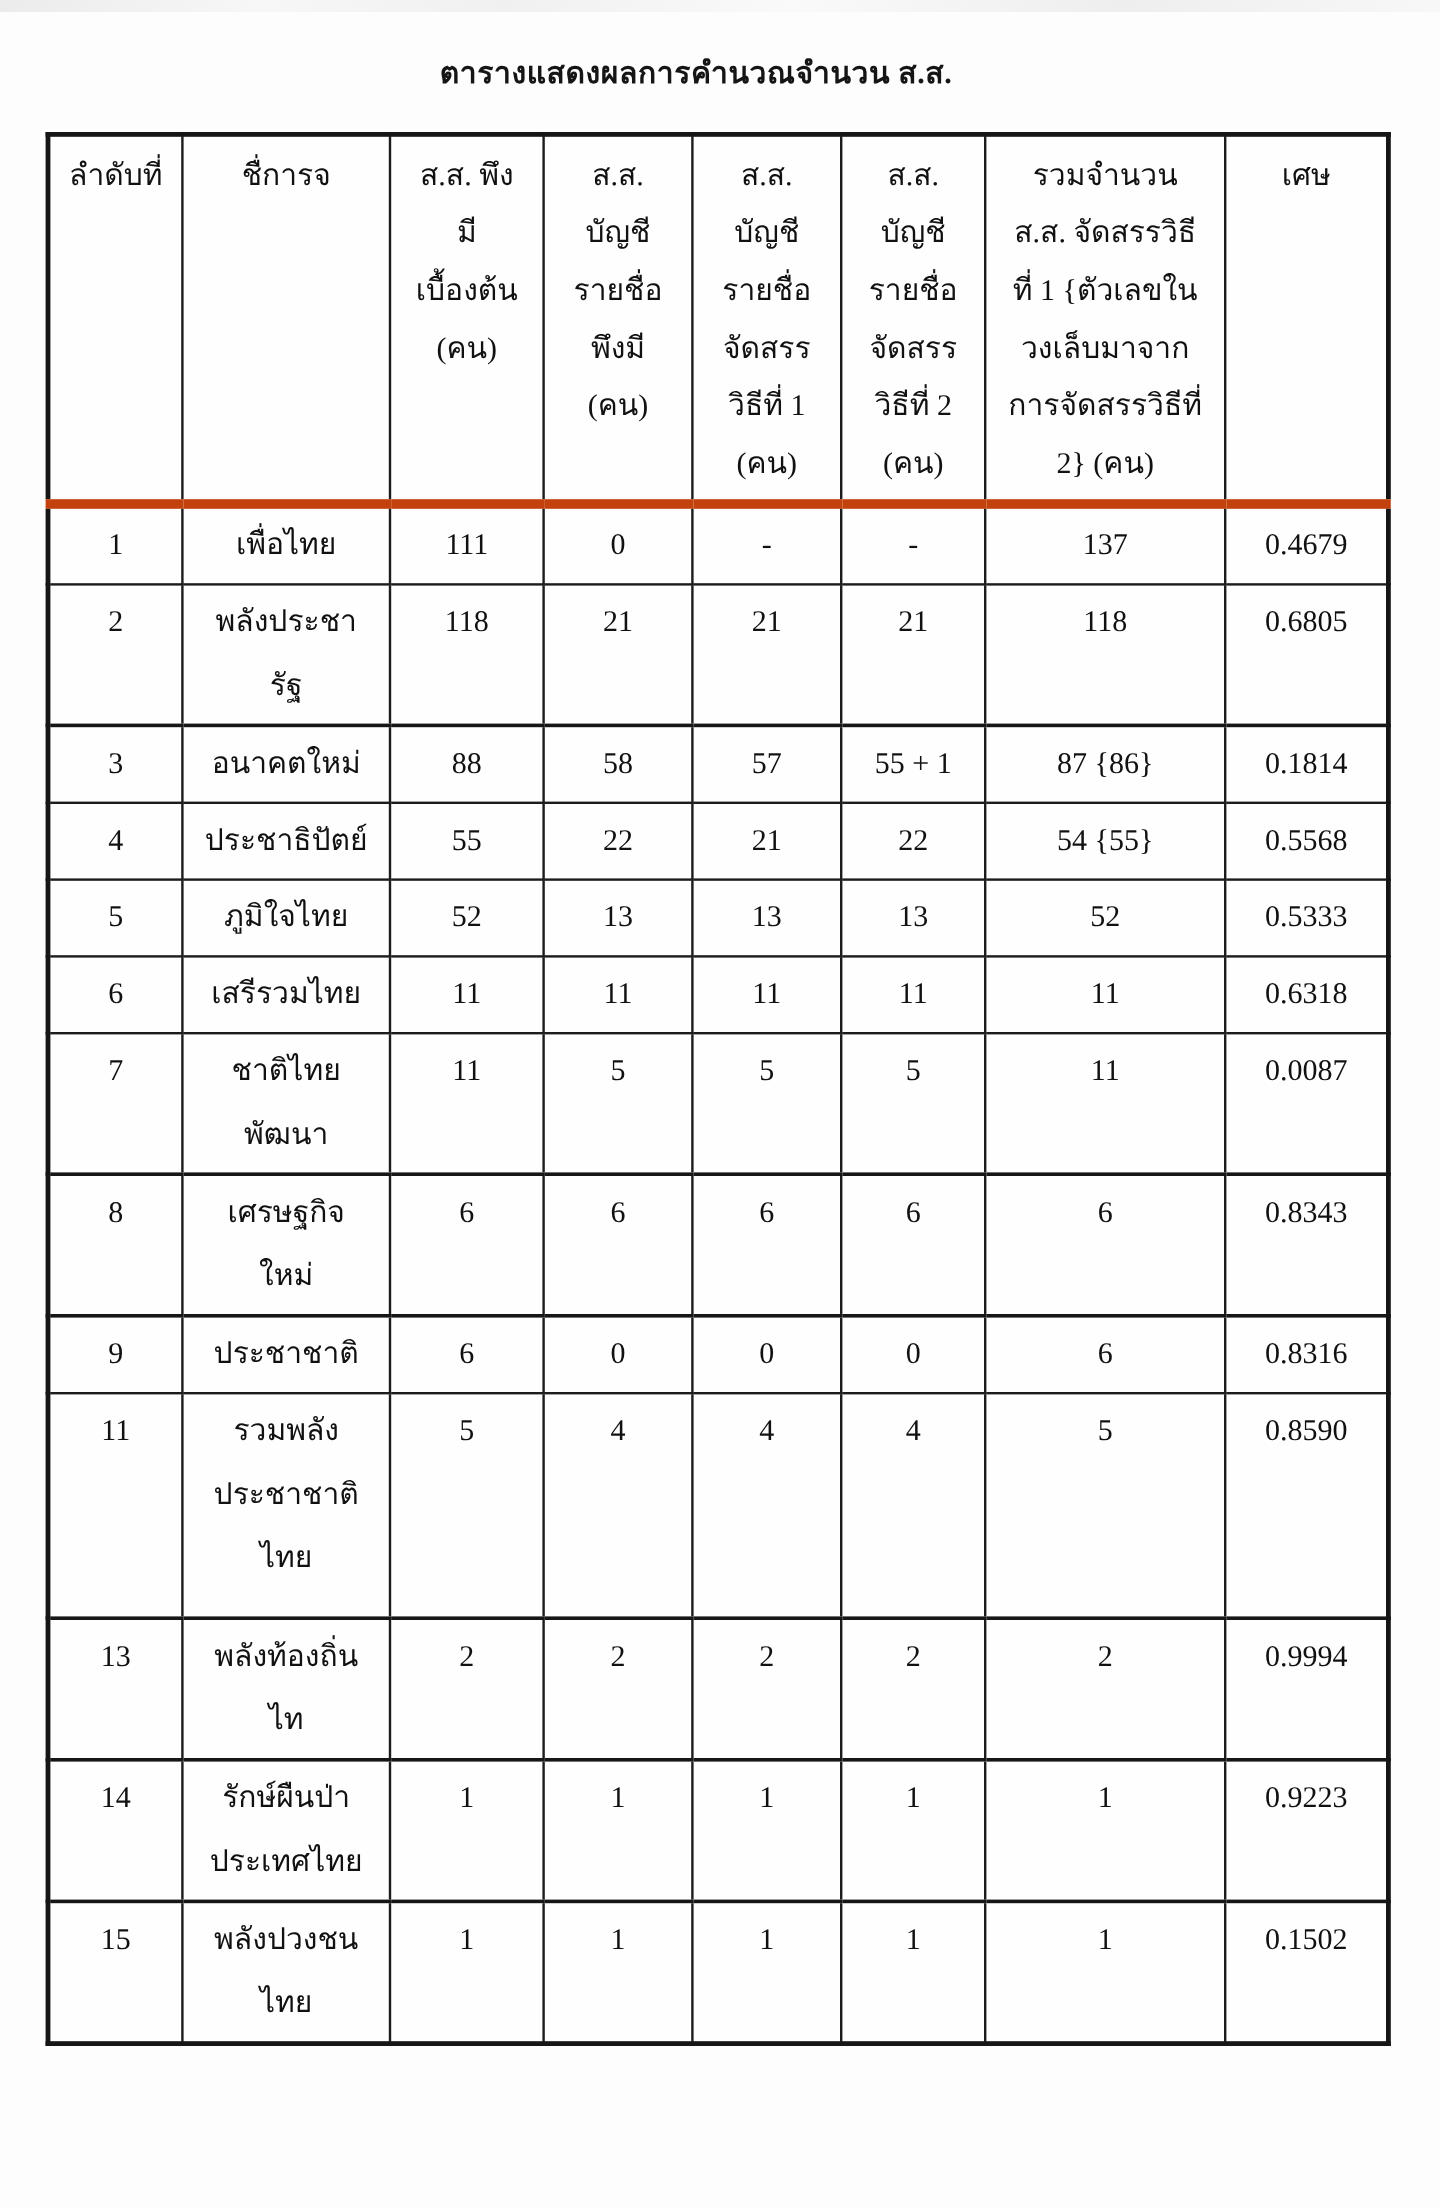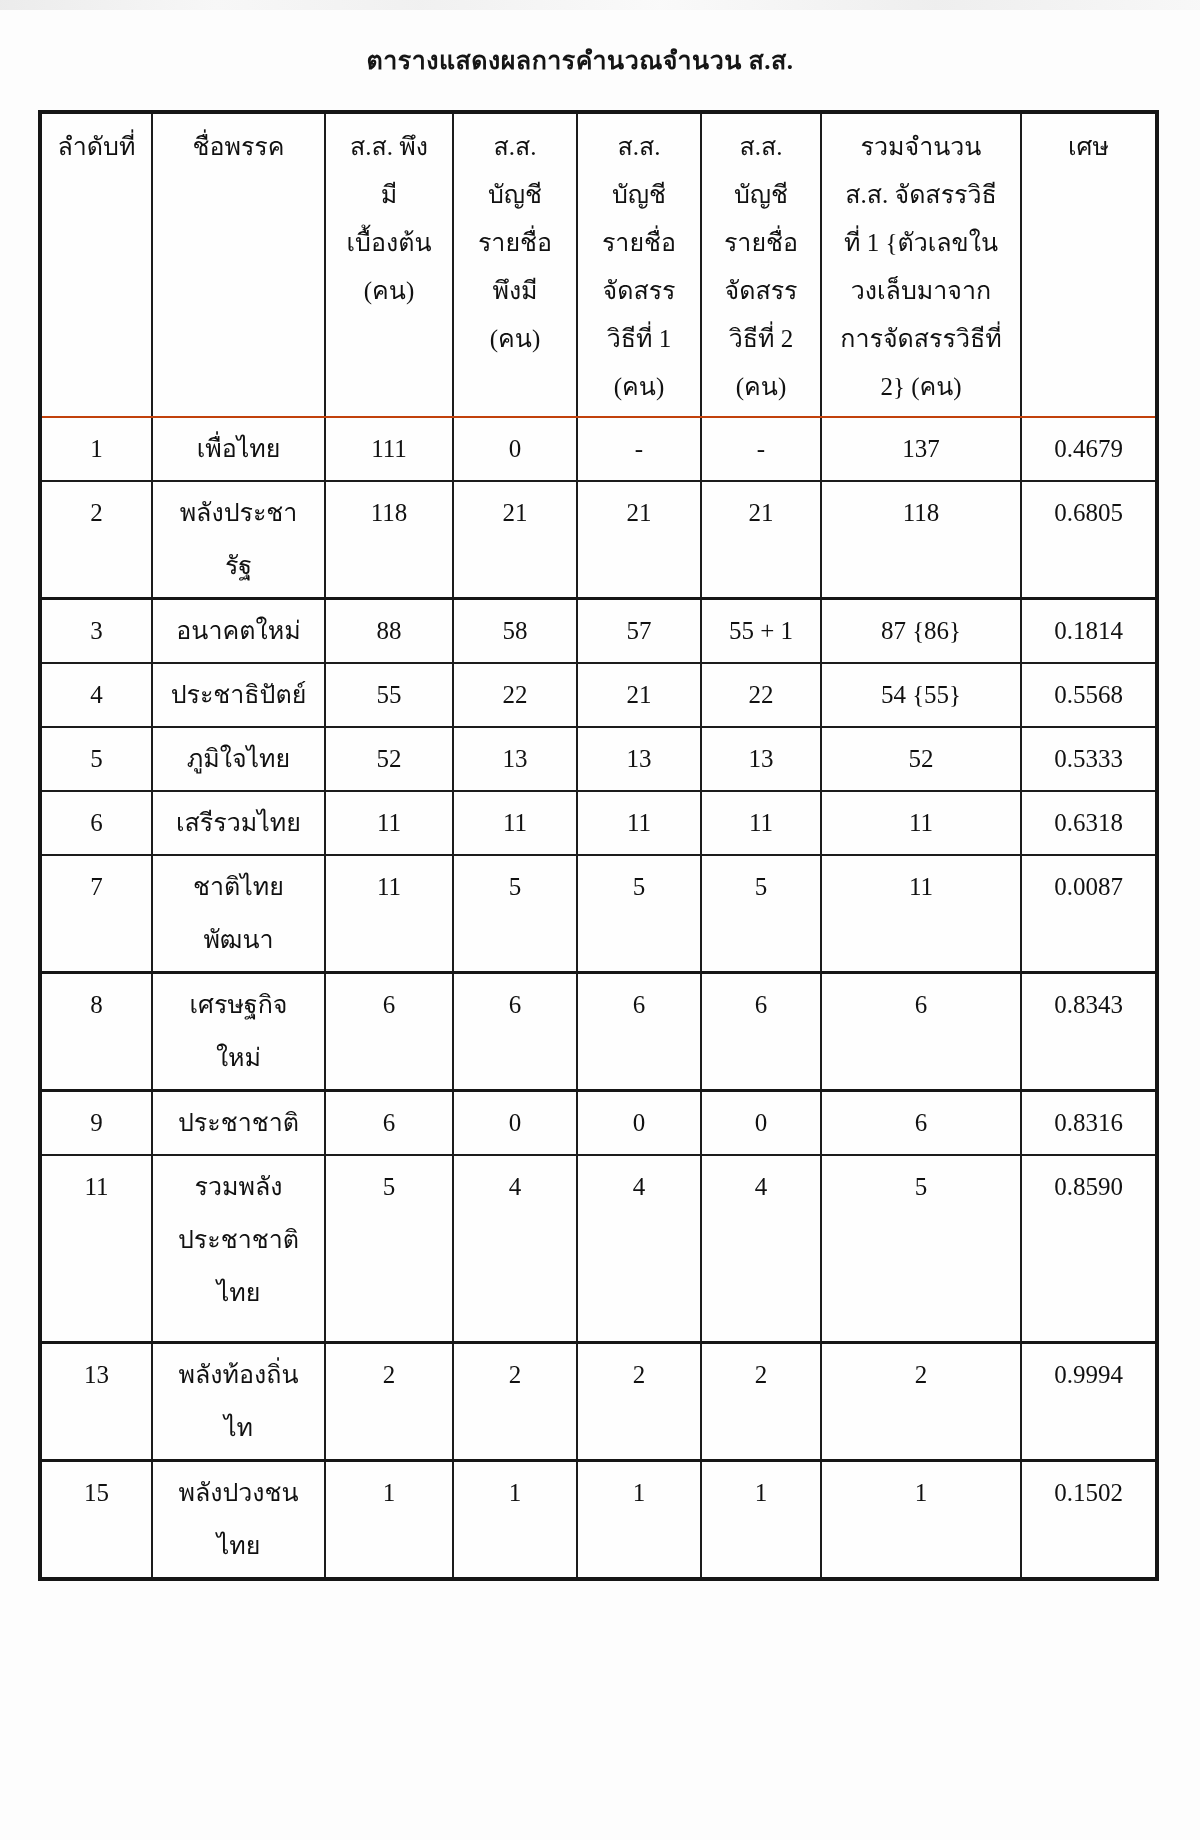--- a/index.html
+++ b/index.html
@@ -50,21 +50,21 @@
     line-height: 36px;
     padding-top: 5px;
     font-size: 24px;
   }
   table.mp-table tr.header-row td {
     height: 284px;
     line-height: 48px;
     padding-top: 9px;
     font-size: 25px;
   }
-  table.mp-table thead tr.header-row td { border-bottom: 2px solid #c2410c; }
+  table.mp-table thead tr.header-row td { border-bottom: 8px solid #c2410c; }
   table.mp-table tbody tr.single td { height: 53px; }
   table.mp-table tbody tr.hb td { border-bottom: 3px solid #161616; }
   table.mp-table tbody tr.tall td { padding-bottom: 22px; }
   
   .scan-noise {
     position: absolute;
     top: 0; left: 0;
     width: 1200px; height: 10px;
     background: linear-gradient(90deg, #ddd 0%, #f2f2f2 18%, #e6e6e6 35%, #f7f7f7 55%, #e2e2e2 78%, #f3f3f3 100%);
     opacity: 0.55;
@@ -85,21 +85,21 @@
         <col style="width:128px">
         <col style="width:124px">
       <col style="width:124px">
         <col style="width:120px">
         <col style="width:200px">
         <col style="width:136px">
     </colgroup>
     <thead>
       <tr class="header-row">
         <td>ลำดับที่</td>
-        <td>ชื่อพรรค</td>
+        <td>ชื่การจ</td>
         <td>ส.ส. พึง
 มี
 เบื้องต้น
 (คน)</td>
         <td>ส.ส.
 บัญชี
 รายชื่อ
 พึงมี
 (คน)</td>
         <td>ส.ส.
@@ -233,20 +233,31 @@
         <td>13</td>
         <td>พลังท้องถิ่น
 ไท</td>
         <td>2</td>
         <td>2</td>
         <td>2</td>
         <td>2</td>
         <td>2</td>
         <td>0.9994</td>
       </tr>
+      <tr class="hb">
+        <td>14</td>
+        <td>รักษ์ผืนป่า
+ประเทศไทย</td>
+        <td>1</td>
+        <td>1</td>
+        <td>1</td>
+        <td>1</td>
+        <td>1</td>
+        <td>0.9223</td>
+      </tr>
       <tr>
         <td>15</td>
         <td>พลังปวงชน
 ไทย</td>
         <td>1</td>
         <td>1</td>
         <td>1</td>
         <td>1</td>
         <td>1</td>
         <td>0.1502</td>

